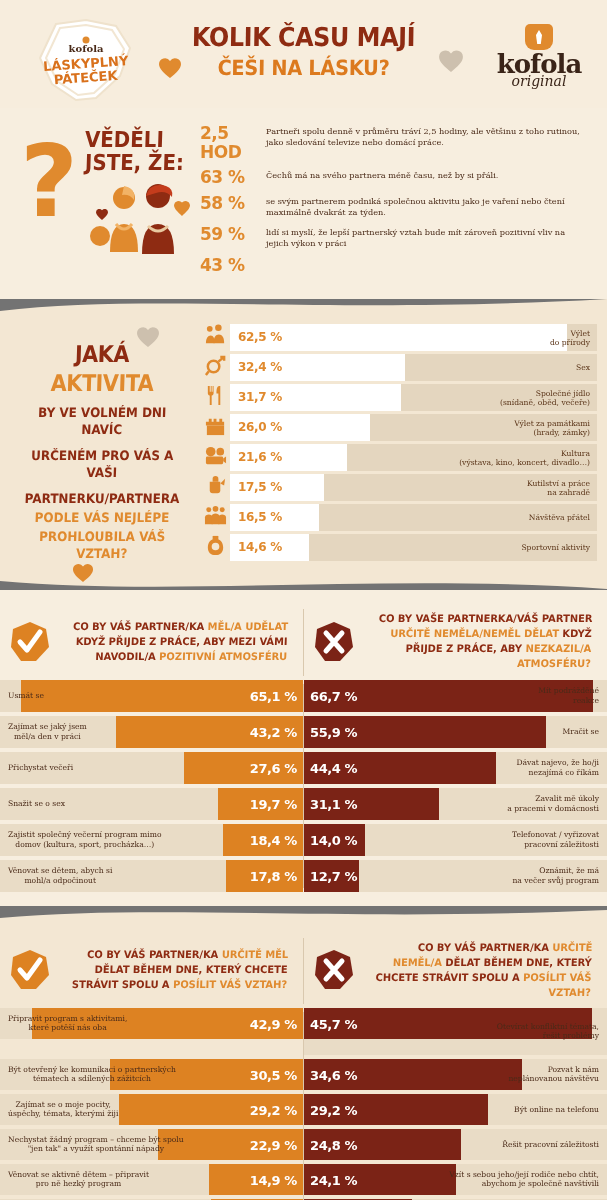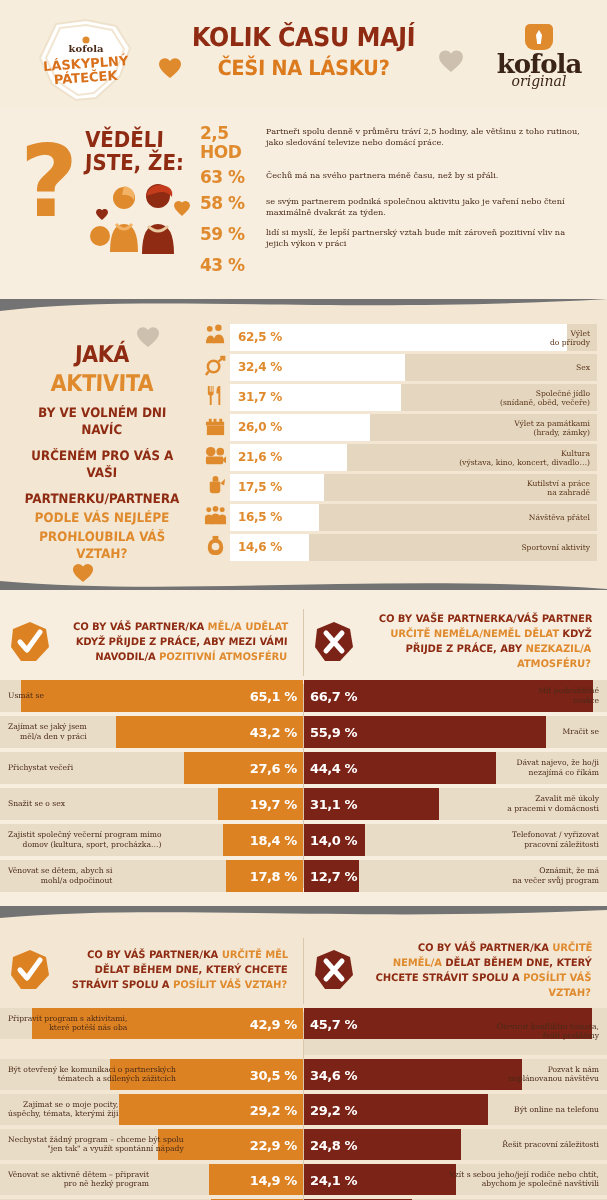--- a/index.html
+++ b/index.html
@@ -123,21 +123,21 @@
   .cell.left { margin-right: 1px; }
   .bar { position: absolute; top: 0; height: 34px; }
   .bar.l { right: 0; background: #DD8222; }
   .bar.r { left: 0; background: #7B2316; }
   .bval { position: absolute; top: 9px; font-family: "DejaVu Sans", sans-serif;
     font-weight: 700; font-size: 13px; color: #FFFFFF; letter-spacing: -0.4px; }
   .bval.l { right: 6px; }
   .bval.r { left: 6px; }
   .blab { position: absolute; top: 50%; transform: translateY(-50%);
     font-family: "DejaVu Serif", serif; font-size: 7.6px; color: #4A2A18; line-height: 1.3; }
-  .blab.l { left: 8px; text-align: right; }
+  .blab.l { left: 8px; text-align: center; }
   .blab.r { right: 8px; text-align: right; }
 </style>
 </head>
 <body>
 
 <div class="page">
 
   <div class="header">
     <div class="badge">
       <svg width="120" height="86" viewBox="0 0 120 86">

